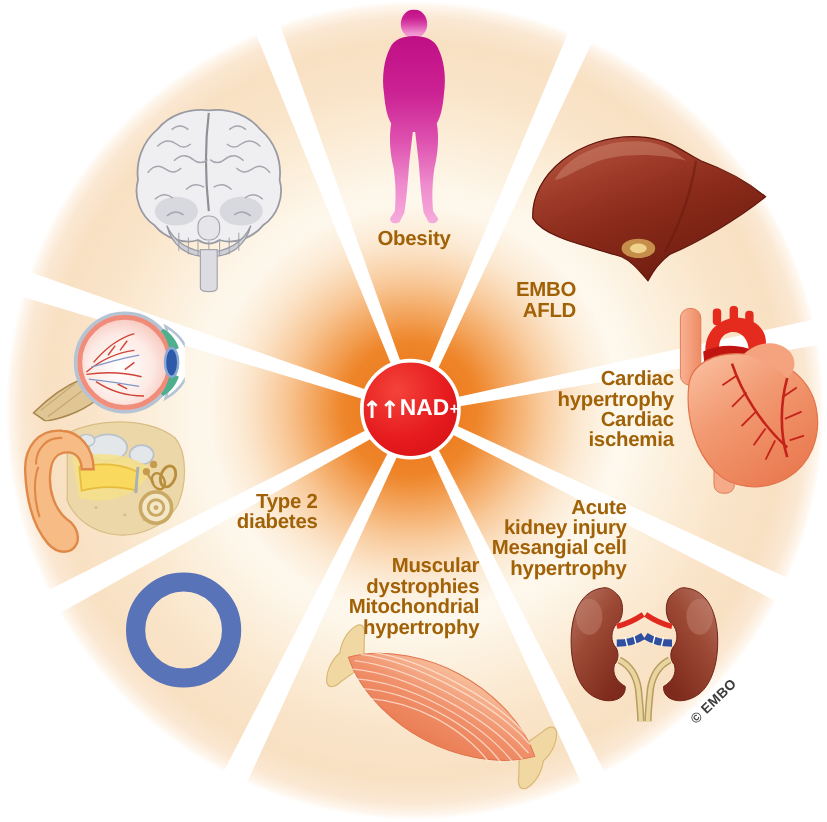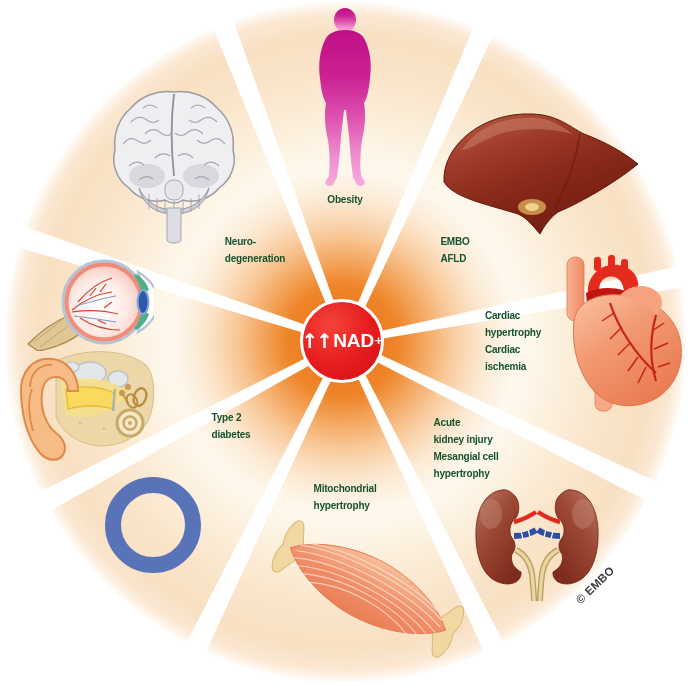--- a/index.html
+++ b/index.html
@@ -3,22 +3,22 @@
 <meta charset="utf-8">
 <style>
   html,body{margin:0;padding:0;background:#ffffff;}
   .stage{
     position:relative;width:689px;height:685px;overflow:hidden;
     font-family:"Liberation Sans", sans-serif;background:#fff;
   }
   .stage svg{position:absolute;display:block;}
   .label{
     position:absolute;transform:translate(-50%,-50%);
-    text-align:left;color:#14532d;font-weight:bold;
-    font-size:10px;line-height:17px;letter-spacing:-0.2px;white-space:nowrap;
+    text-align:right;color:#a16207;font-weight:bold;
+    font-size:17px;line-height:17px;letter-spacing:-0.2px;white-space:nowrap;
   }
   .label .block + .block{margin-top:0;}
   .center-badge{
     position:absolute;left:300px;top:299px;width:78px;height:78px;
     border:3px solid #ffffff;border-radius:50%;
     background:radial-gradient(circle at 36% 30%, #f4433a 0%, #e61b1e 55%, #d01014 100%);
     display:flex;align-items:center;justify-content:center;
     color:#ffffff;font-weight:bold;font-size:19px;z-index:5;
   }
   .center-badge .arrows{font-family:"DejaVu Sans",sans-serif;font-size:20px;letter-spacing:-2px;margin-right:2px;}
@@ -294,24 +294,20 @@
   <div class="center-badge">
     <span class="arrows">↑↑</span>
       <span>NAD</span>
       <sup>+</sup>
   </div>
 
   <div class="label" style="left:345px;top:199px">
     <div>Obesity</div>
   </div>
 
-  <div class="label" style="left:255px;top:250px">
-    <div>Neuro-</div>
-    <div>degeneration</div>
-  </div>
 
   <div class="label" style="left:455px;top:250px">
     <div class="block">
         <div>EMBO</div>
       </div>
     <div class="block">
         <div>AFLD</div>
       </div>
   </div>
 
@@ -331,20 +327,24 @@
       <div>Acute</div>
       <div>kidney injury</div>
     </div>
     <div class="block">
       <div>Mesangial cell</div>
       <div>hypertrophy</div>
     </div>
   </div>
 
   <div class="label" style="left:345px;top:497px">
+    <div class="block">
+      <div>Muscular</div>
+      <div>dystrophies</div>
+    </div>
     <div class="block">
       <div>Mitochondrial</div>
       <div>hypertrophy</div>
     </div>
   </div>
 
   <div class="label" style="left:231px;top:426px">
     <div>Type 2</div>
     <div>diabetes</div>
   </div>

